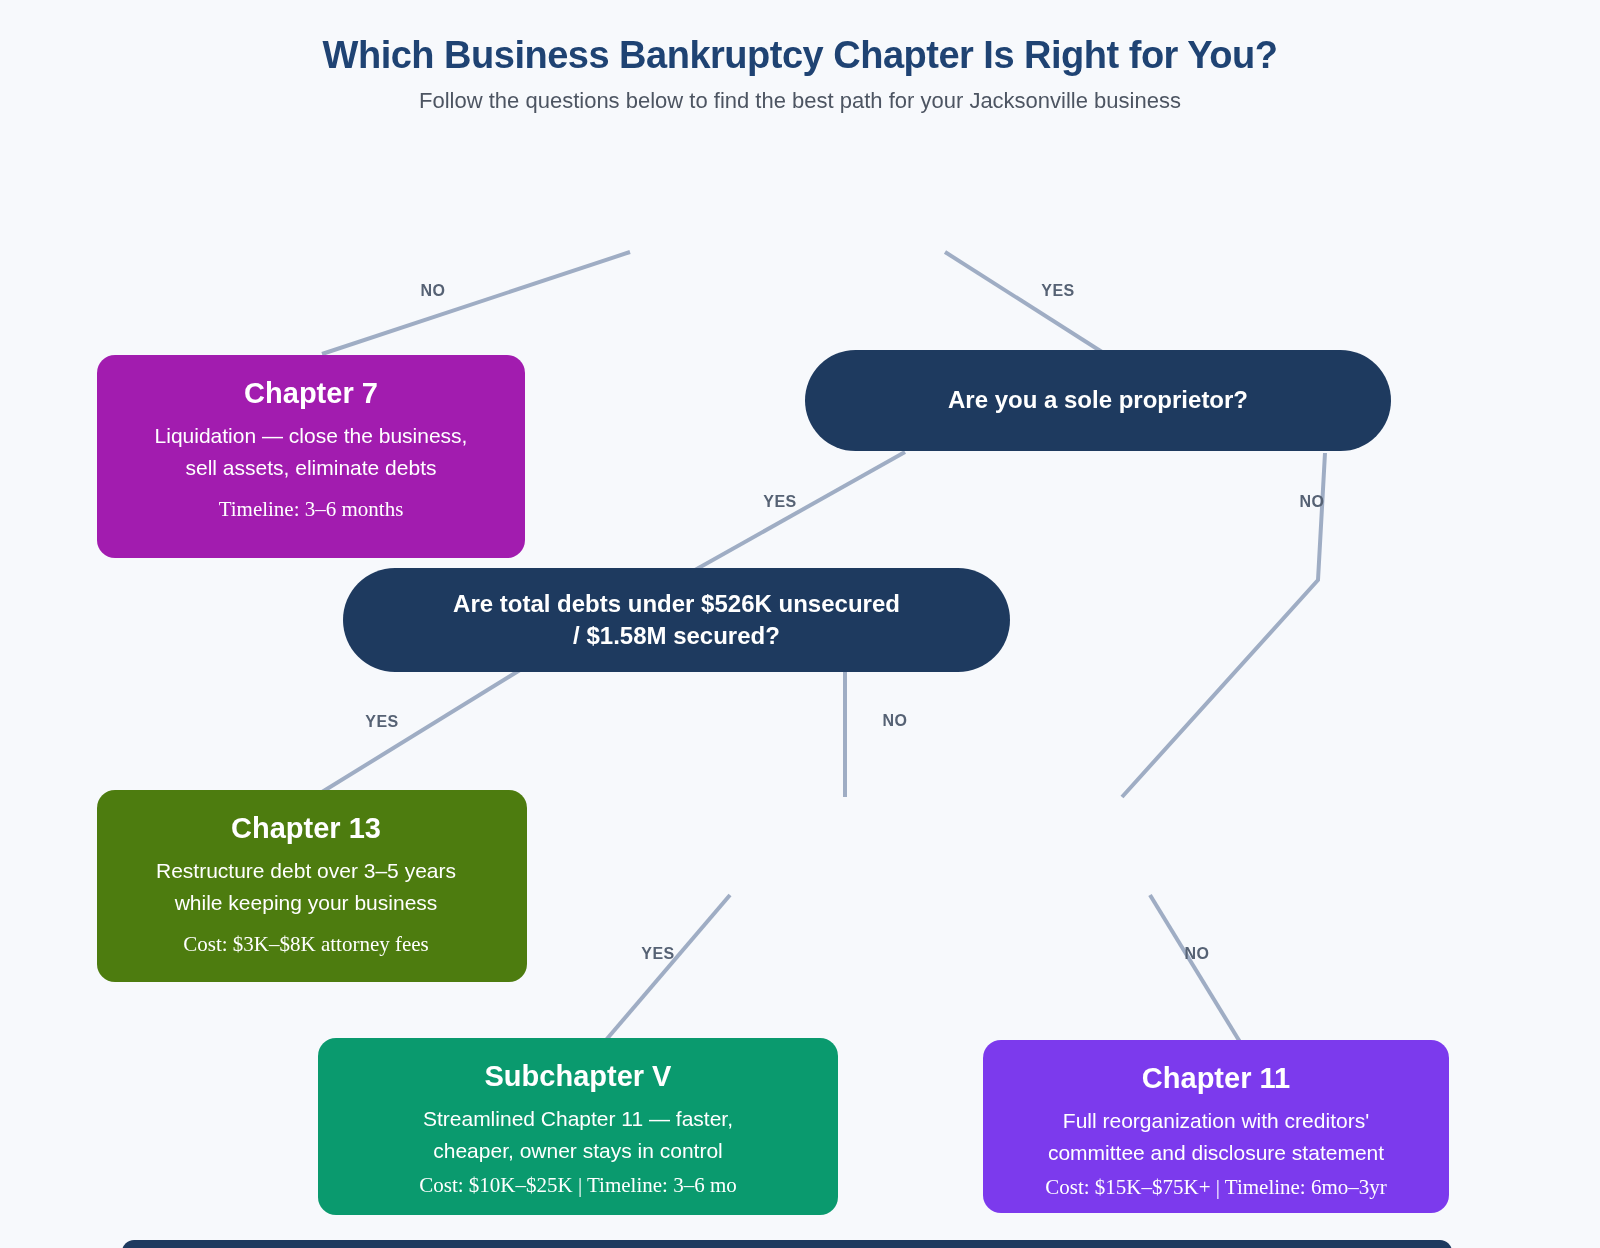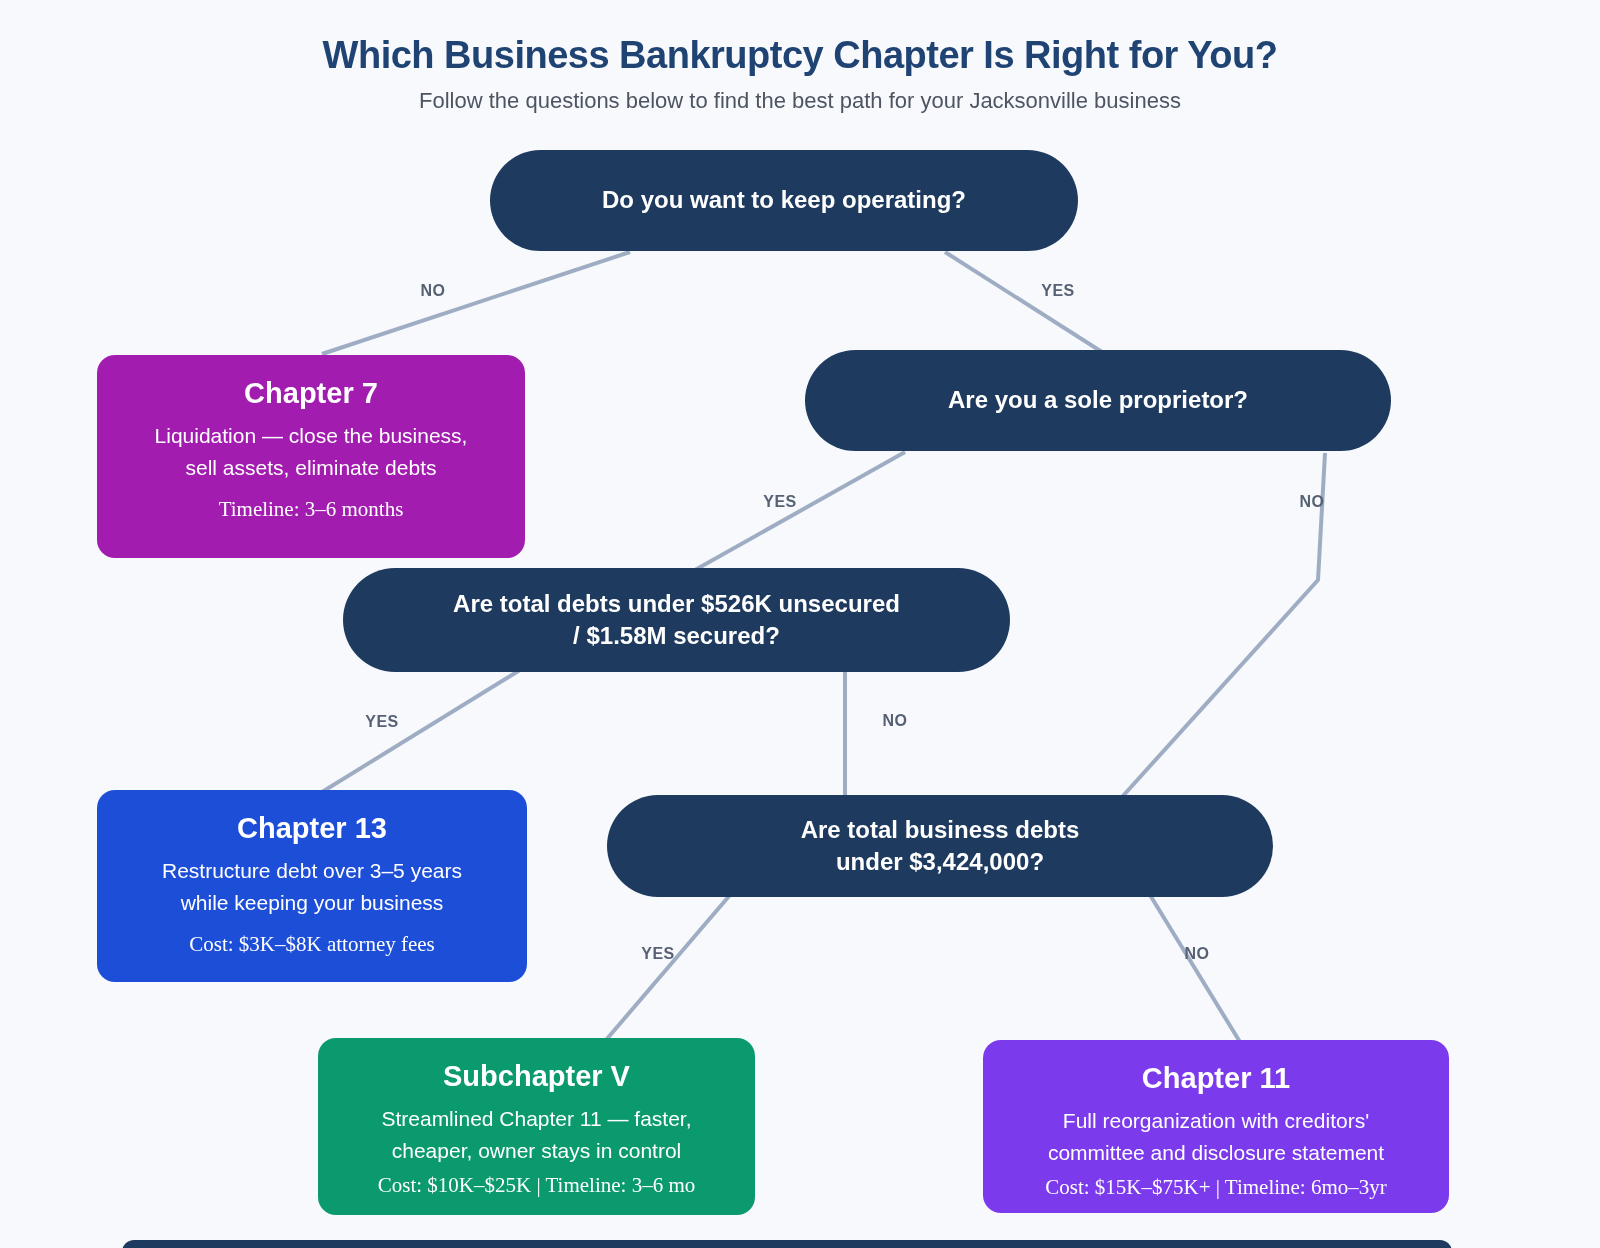--- a/index.html
+++ b/index.html
@@ -84,21 +84,21 @@
     margin: 0;
   }
   .outcome .outcome-meta {
     font-size: 21px;
     line-height: 1.4;
     margin: 12px 0 0 0;
     font-family: Liberation Serif, serif;
   }
   .outcome.tight .outcome-meta { margin-top: 5px; }
   .outcome.red    { background: #a21caf; }
-  .outcome.blue   { background: #1d4ed8; }
+  .outcome.blue   { background: #4d7c0f; padding-left: 6px; }
   .outcome.green  { background: #0a9a6e; }
   .outcome.purple { background: #7c3aed; }
   .bottom-bar {
     position: absolute;
     left: 122px; top: 1240px;
     width: 1330px; height: 14px;
     background: #1e3a5f;
     border-radius: 12px 12px 0 0;
   }
 </style>
@@ -123,53 +123,46 @@
 
   <span class="edge-label" style="left:433px; top:291px;">NO</span>
   <span class="edge-label" style="left:1058px; top:291px;">YES</span>
   <span class="edge-label" style="left:780px; top:502px;">YES</span>
   <span class="edge-label" style="left:1312px; top:502px;">NO</span>
   <span class="edge-label" style="left:382px; top:722px;">YES</span>
   <span class="edge-label" style="left:895px; top:721px;">NO</span>
   <span class="edge-label" style="left:658px; top:954px;">YES</span>
   <span class="edge-label" style="left:1197px; top:954px;">NO</span>
 
-  <div class="question" style="left:490px; top:150px; width:588px; height:101px;">
-    <span>Do you want to keep operating?</span>
-  </div>
 
   <div class="question" style="left:805px; top:350px; width:586px; height:101px;">
     <span>Are you a sole proprietor?</span>
   </div>
 
   <div class="question" style="left:343px; top:568px; width:667px; height:104px;">
     <span>Are total debts under $526K unsecured
 / $1.58M secured?</span>
   </div>
 
-  <div class="question" style="left:607px; top:795px; width:666px; height:102px;">
-    <span>Are total business debts
-under $3,424,000?</span>
-  </div>
 
   <div class="outcome red" style="left:97px; top:355px; width:428px; height:203px;">
     <p class="outcome-title">Chapter 7</p>
     <p class="outcome-desc">Liquidation — close the business,
 sell assets, eliminate debts</p>
     <p class="outcome-meta">Timeline: 3–6 months</p>
   </div>
 
   <div class="outcome blue" style="left:97px; top:790px; width:430px; height:192px;">
     <p class="outcome-title">Chapter 13</p>
     <p class="outcome-desc">Restructure debt over 3–5 years
 while keeping your business</p>
     <p class="outcome-meta">Cost: $3K–$8K attorney fees</p>
   </div>
 
-  <div class="outcome green tight" style="left:318px; top:1038px; width:437px; height:177px;">
+  <div class="outcome green tight" style="left:318px; top:1038px; width:520px; height:177px;">
     <p class="outcome-title">Subchapter V</p>
     <p class="outcome-desc">Streamlined Chapter 11 — faster,
 cheaper, owner stays in control</p>
     <p class="outcome-meta">Cost: $10K–$25K | Timeline: 3–6 mo</p>
   </div>
 
   <div class="outcome purple tight" style="left:983px; top:1040px; width:466px; height:173px;">
     <p class="outcome-title">Chapter 11</p>
     <p class="outcome-desc">Full reorganization with creditors'
 committee and disclosure statement</p>

